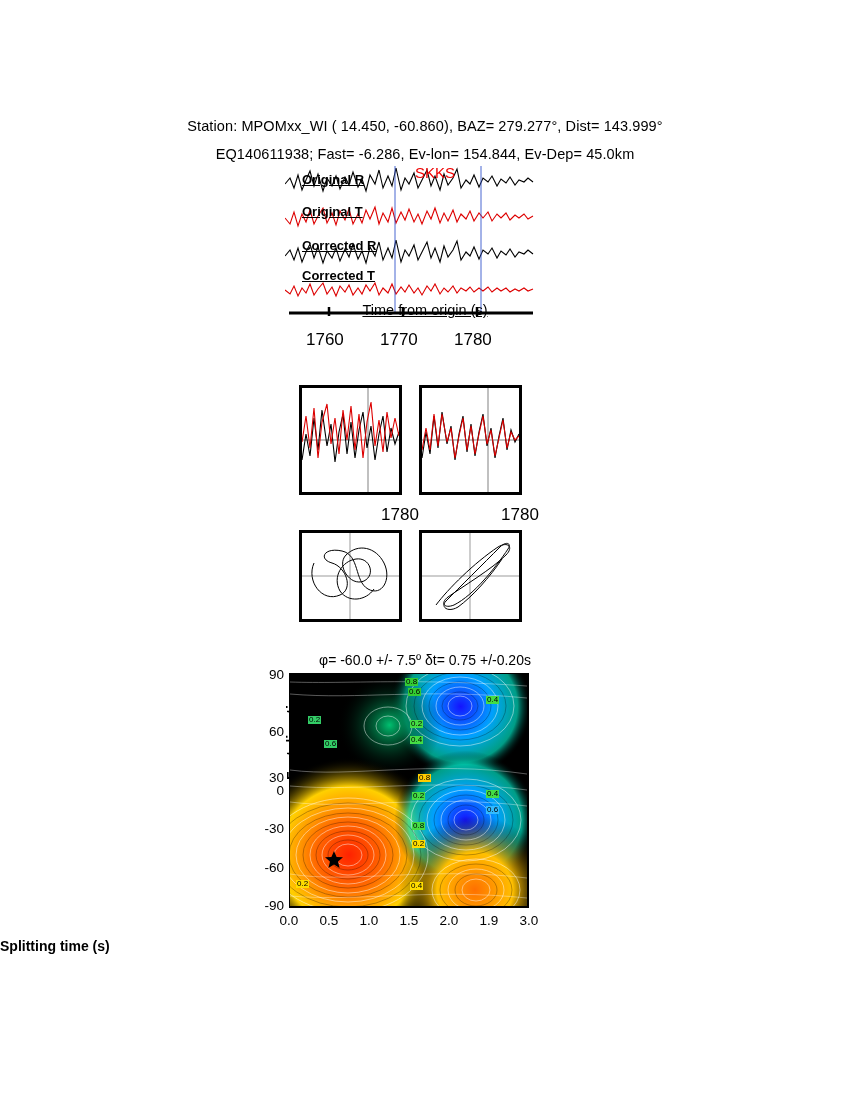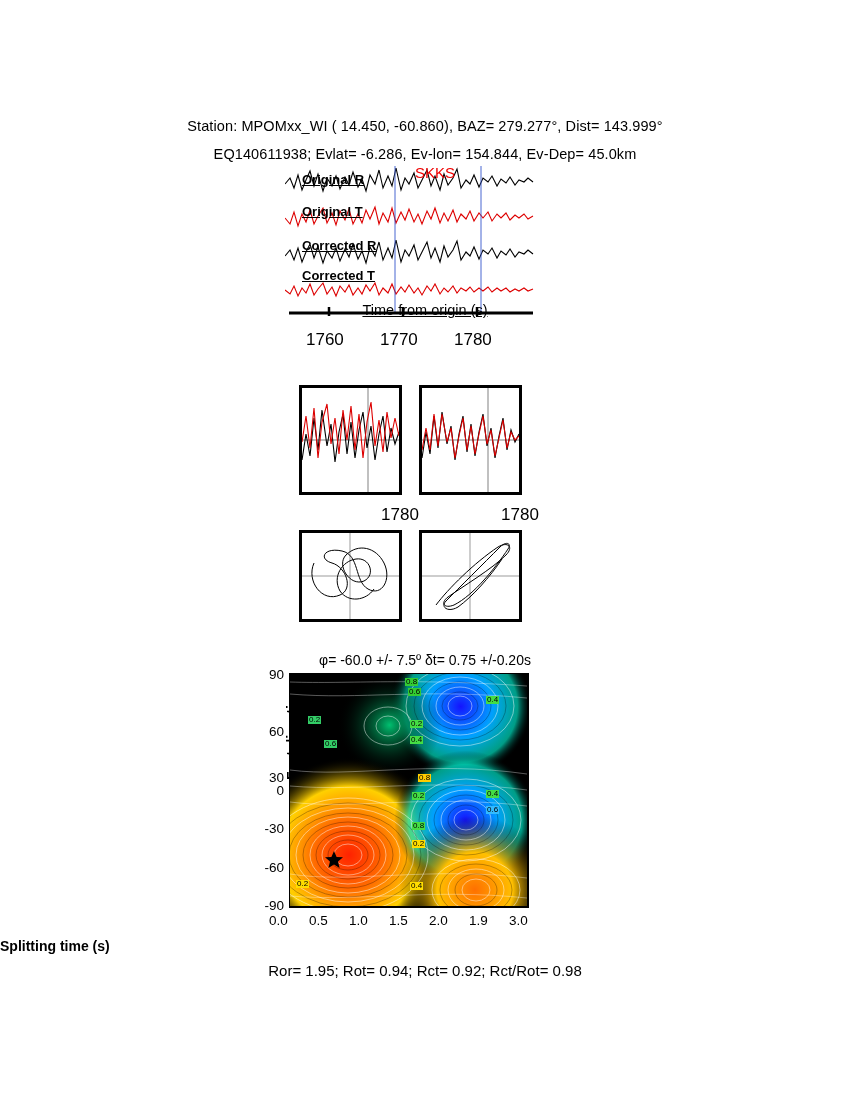--- a/index.html
+++ b/index.html
@@ -114,20 +114,21 @@
   }
   .ytick {
     position: absolute;
     font-size: 13.5px;
     text-align: right;
     width: 42px;
   }
   .xtick {
     position: absolute;
     font-size: 13.5px;
+    text-align: center;
     width: 40px;
   }
   .footer {
     position: absolute;
     width: 850px;
     text-align: center;
     top: 962px;
     font-size: 15px;
   }
   .contour-label {
@@ -137,21 +138,21 @@
     padding: 0 1px;
     line-height: 1.05;
   }
 </style>
 </head>
 <body>
 
 <div class="page">
 
   <div class="hdr hdr1">Station: MPOMxx_WI ( 14.450,  -60.860), BAZ=  279.277°, Dist=  143.999°</div>
-  <div class="hdr hdr2">EQ140611938; Evlat=  -6.286, Ev-lon= 154.844, Ev-Dep= 45.0km</div>
+  <div class="hdr hdr2">EQ140611938; Fast=  -6.286, Ev-lon= 154.844, Ev-Dep= 45.0km</div>
 
   <div>
     <svg class="wf-svg" style="position:absolute; left:285px; top:166px;" width="250" height="150" viewBox="0 0 250 150">
 
       <polyline fill="none" stroke="#000" stroke-width="1.1" points="0,18 5,12 9,22 13,9 17,24 21,14 25,5 29,20 33,8 38,25 42,12 47,20 51,10 55,23 60,11 64,19 68,6 73,21 77,13 81,25 85,9 90,18 94,4 98,22 103,10 107,20 111,2 116,24 120,12 124,18 129,7 133,22 137,14 142,4 146,20 150,10 155,24 159,8 163,19 168,12 172,3 176,22 181,14 185,18 189,9 194,21 198,12 203,16 207,10 212,20 216,13 221,17 225,11 230,19 234,14 239,16 243,12 248,16"></polyline>
 
       <polyline fill="none" stroke="#dd0000" stroke-width="1.1" points="0,52 5,58 9,46 13,60 17,48 21,56 25,44 29,58 33,50 38,42 42,57 47,47 51,59 55,45 60,54 64,43 68,58 73,48 77,57 81,44 85,53 90,41 94,58 98,47 103,56 107,42 111,57 116,46 120,54 124,43 129,56 133,48 137,58 142,45 146,53 150,42 155,57 159,47 163,55 168,44 172,56 176,48 181,53 185,45 189,55 194,47 198,52 203,46 207,55 212,48 216,52 221,47 225,54 230,49 234,52 239,48 243,53 248,50"></polyline>
 
       <polyline fill="none" stroke="#000" stroke-width="1.1" points="0,90 5,84 9,94 13,82 17,96 21,86 25,78 29,92 33,81 38,97 42,85 47,92 51,82 55,95 60,83 64,91 68,78 73,93 77,85 81,97 85,81 90,90 94,76 98,94 103,82 107,92 111,74 116,96 120,84 124,90 129,79 133,94 137,86 142,76 146,92 150,82 155,96 159,80 163,91 168,84 172,75 176,94 181,86 185,90 189,81 194,93 198,84 203,88 207,82 212,92 216,85 221,89 225,83 230,91 234,86 239,88 243,84 248,88"></polyline>
 
@@ -334,15 +335,14 @@
   <div class="ytick" style="left:242px; top:898px;">-90</div>
 
   <div class="xtick" style="left:269px; top:913px;">0.0</div>
   <div class="xtick" style="left:309px; top:913px;">0.5</div>
   <div class="xtick" style="left:349px; top:913px;">1.0</div>
   <div class="xtick" style="left:389px; top:913px;">1.5</div>
   <div class="xtick" style="left:429px; top:913px;">2.0</div>
   <div class="xtick" style="left:469px; top:913px;">1.9</div>
   <div class="xtick" style="left:509px; top:913px;">3.0</div>
 
-  <div class="footer">Ror= 1.95; Rot= 0.94; Rct= 0.92; Rct/Rot= 0.98</div>
 
 </div>
 
 </body></html>

